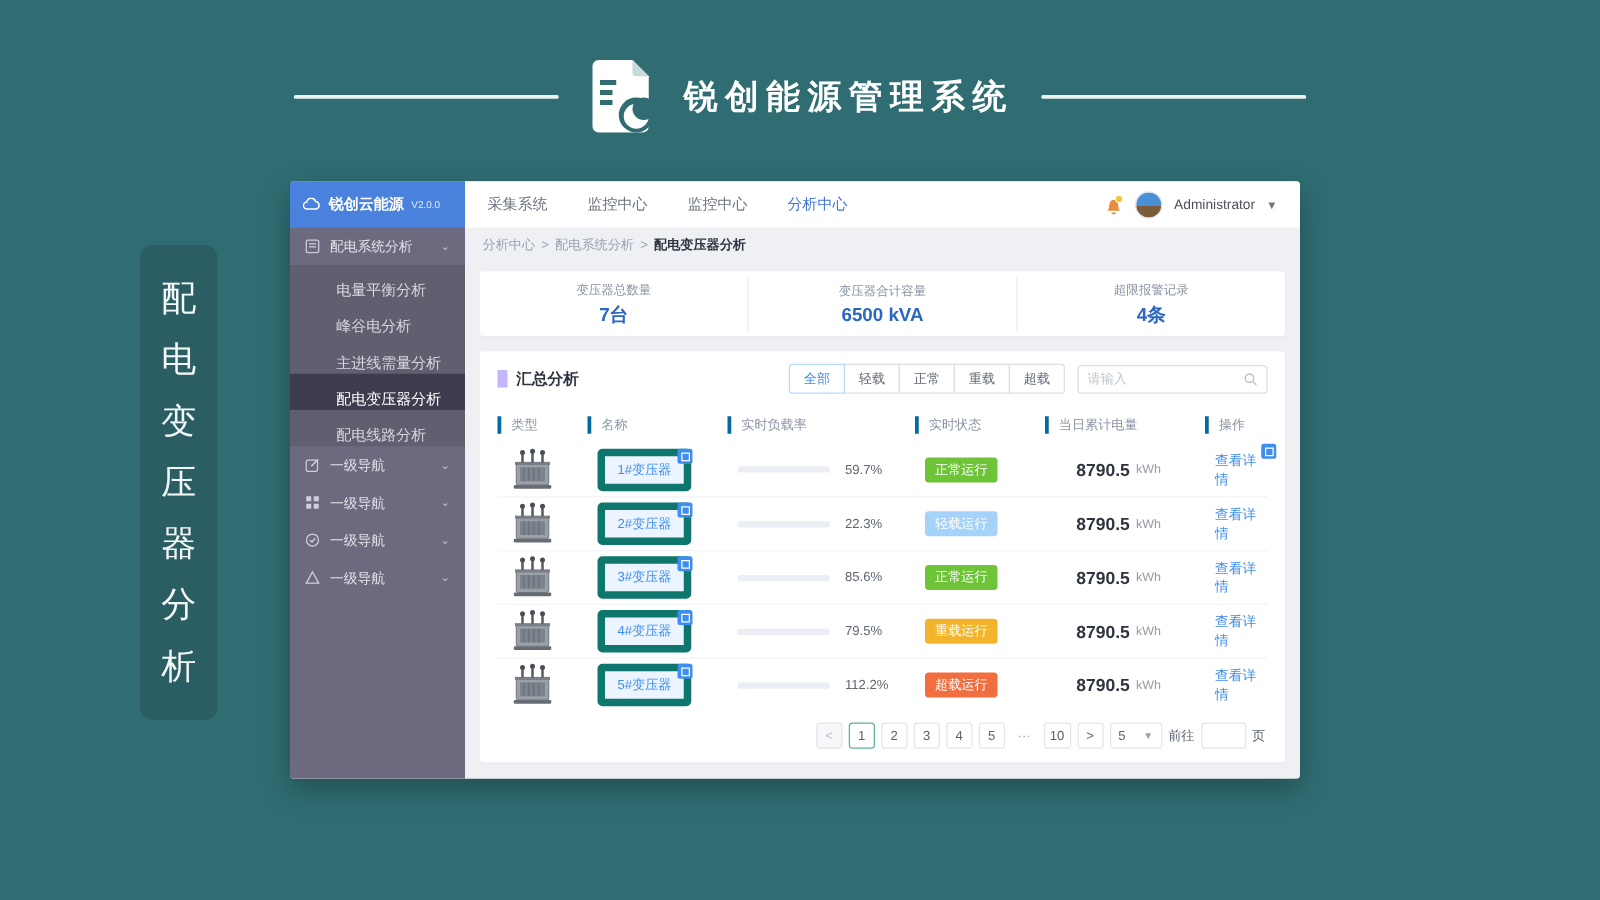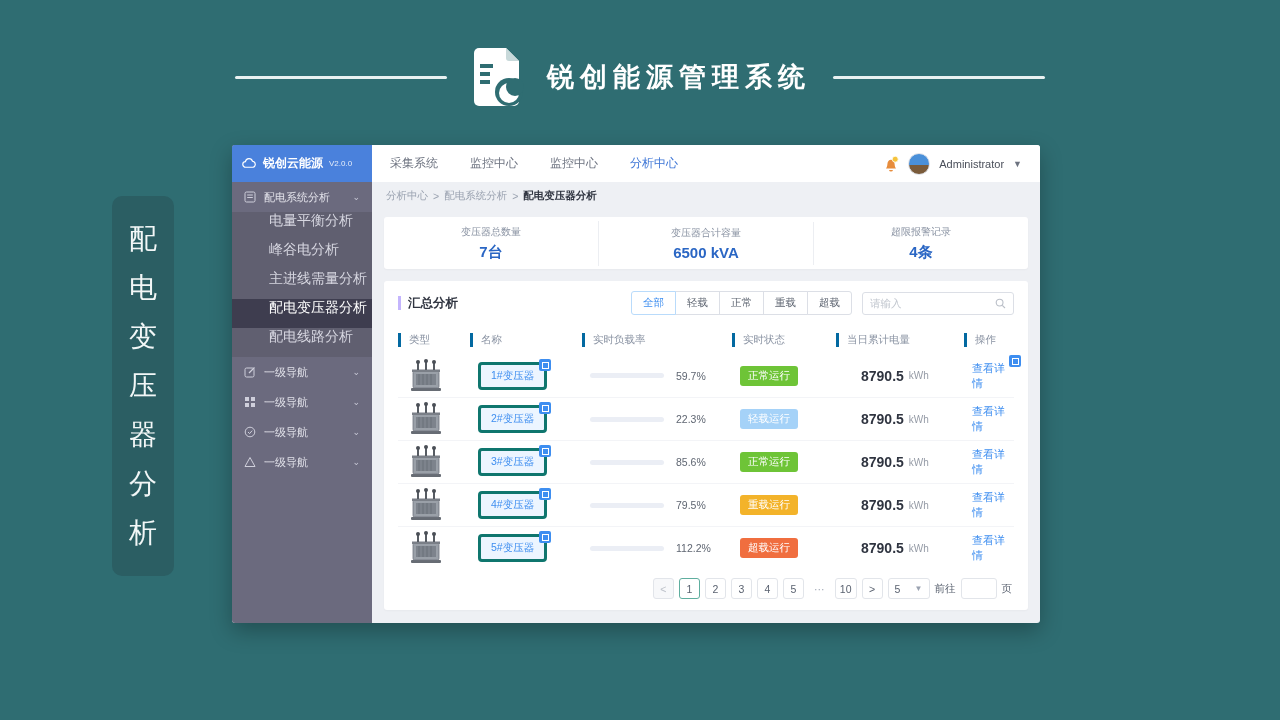--- a/index.html
+++ b/index.html
@@ -32,22 +32,22 @@
   
   .sidebar { width:140px; background:#6b6a7e; flex-shrink:0; display:flex; flex-direction:column; }
   .logo { height:37px; background:#4a81dc; display:flex; align-items:center; gap:6px;
     padding:0 10px; color:#fff; flex-shrink:0; }
   .logo .name { font-size:12px; font-weight:bold; white-space:nowrap; }
   .logo .ver { font-size:8px; opacity:.85; }
   .menu-item { height:30px; display:flex; align-items:center; gap:8px; padding:0 12px;
     color:#e2e2ea; font-size:11px; cursor:pointer; }
   .menu-item .chev { margin-left:auto; font-size:9px; color:#c9c9d6; }
   .submenu { background:#605f70; }
-  .sub-item { height:29px; display:flex; align-items:flex-start; padding-left:37px;
-    color:#d7d7e1; font-size:14px; cursor:pointer; }
+  .sub-item { height:29px; display:flex; align-items:flex-end; padding-left:37px;
+    color:#d7d7e1; font-size:12px; cursor:pointer; }
   .sub-item.active { background:#3e3d4f; color:#ffffff; }
   .s-icon { width:12px; height:12px; flex-shrink:0; }
 
   
   .main { flex:1; display:flex; flex-direction:column; min-width:0; }
   .topbar { height:37px; background:#ffffff; display:flex; align-items:center;
     padding:0 18px; gap:32px; flex-shrink:0; }
   .topnav-item { font-size:12px; color:#6d7380; cursor:pointer; white-space:nowrap; }
   .topnav-item.active { color:#3e76d6; }
   .topbar-right { margin-left:auto; display:flex; align-items:center; gap:9px; }
@@ -68,21 +68,21 @@
   .stat { flex:1; text-align:center; border-right:1px solid #eceef2; padding:4px 0; }
   .stat:last-child { border-right:none; }
   .stat-label { font-size:10px; color:#8a93a3; margin-bottom:4px; }
   .stat-value { font-size:15px; font-weight:bold; color:#2a66c4; }
 
   
   .summary-card { background:#fff; border-radius:3px; flex:1; padding:10px 14px 8px 14px;
     display:flex; flex-direction:column; min-height:0; box-shadow:0 1px 2px rgba(0,0,0,.03); }
   .summary-head { display:flex; align-items:center; flex-shrink:0; }
   .card-title { font-size:12.5px; font-weight:bold; color:#2f3440;
-    border-left:3px solid #c4b5fd; padding-left:7px; line-height:14px; }
+    border-left:8px solid #c4b5fd; padding-left:7px; line-height:14px; }
   .filters { margin-left:auto; display:flex; }
   .filter-btn { font-size:10.5px; color:#5f6672; background:#fff; border:1px solid #dcdfe6;
     padding:4px 11px; margin-left:-1px; cursor:pointer; }
   .filter-btn:first-child { border-radius:3px 0 0 3px; margin-left:0; }
   .filter-btn:last-child { border-radius:0 3px 3px 0; }
   .filter-btn.active { color:#3e8ef0; border-color:#b9dbfb; position:relative; z-index:1; }
   .search-box { width:152px; height:23px; border:1px solid #dcdfe6; border-radius:3px;
     margin-left:10px; display:flex; align-items:center; padding:0 7px; gap:6px; }
   .search-box input { border:none; outline:none; flex:1; font-size:10.5px; color:#5f6672;
     font-family:"Liberation Sans", sans-serif; min-width:0; }
@@ -90,21 +90,21 @@
 
   
   .col-type { width:72px; } .col-name { width:112px; } .col-load { width:150px; }
   .col-status { width:104px; } .col-energy { width:128px; } .col-action { flex:1; }
   .thead { display:flex; align-items:center; margin-top:13px; padding:5px 0 7px 0;
     flex-shrink:0; }
   .hcell { font-size:10.5px; color:#8a93a3; border-left:3px solid #0369a1; padding-left:8px; }
   .trow { display:flex; align-items:center; height:43px; border-top:1px solid #f3f4f7; }
   .cell { display:flex; align-items:center; padding-left:8px; }
   .tx-img { width:40px; height:36px; }
-  .name-btn { position:relative; background:#ecf5ff; border:3px solid #0f766e; color:#3e8ef0;
+  .name-btn { position:relative; background:#ecf5ff; border:6px solid #0f766e; color:#3e8ef0;
     font-size:10.5px; padding:4px 10px; border-radius:4px; cursor:pointer;
     font-family:"Liberation Sans", sans-serif; }
   .corner-badge { position:absolute; top:-6px; right:-7px; width:12px; height:12px;
     background:#3e8ef0; border-radius:2px; }
   .corner-badge::after { content:""; position:absolute; left:3px; top:3px; width:5px; height:5px;
     border:1px solid #fff; }
   .bar-track { width:74px; height:5px; border-radius:3px; background:#ebeef5; overflow:hidden; }
   .bar-fill { height:100%; border-radius:3px; background:#2f8ee8; }
   .load-text { font-size:10.5px; color:#5f6672; margin-left:12px; }
   .status-badge { font-size:10.5px; color:#ffffff; padding:3px 8px; border-radius:3px; }

